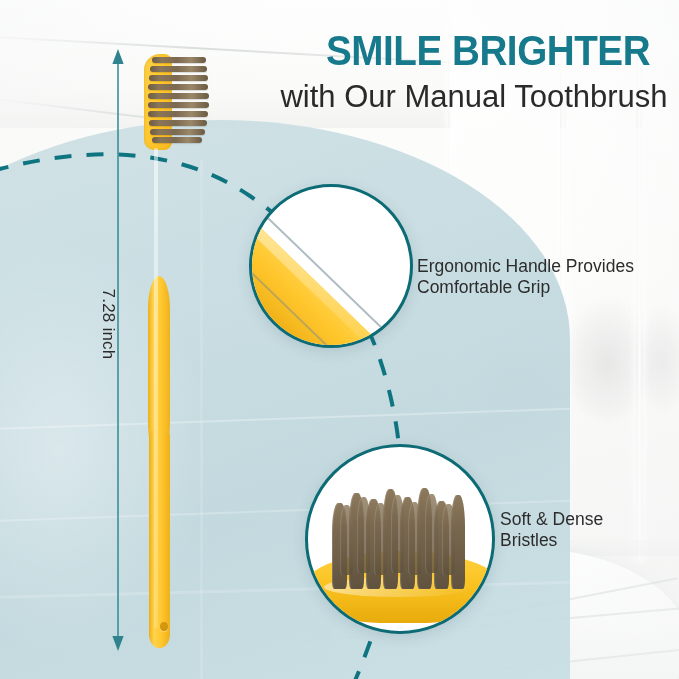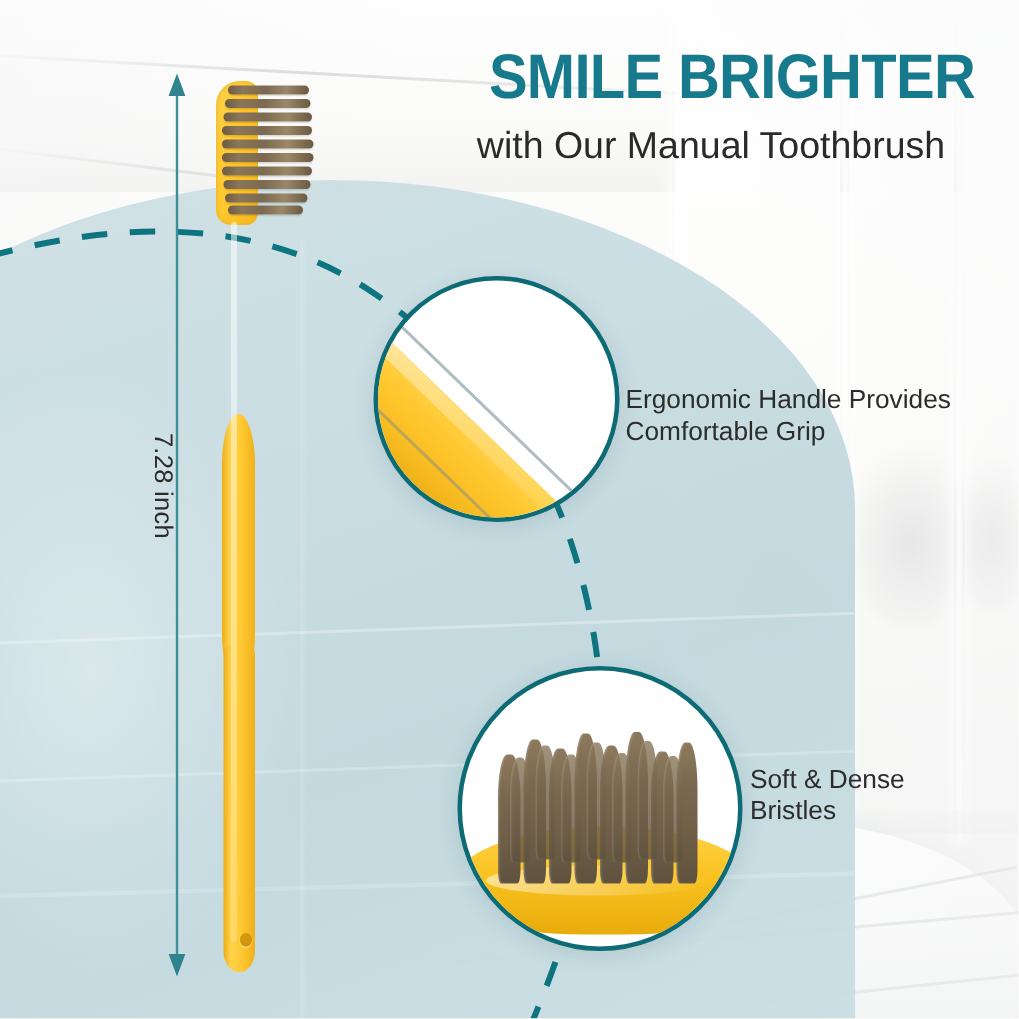--- a/index.html
+++ b/index.html
@@ -105,21 +105,21 @@
   .tuft{position:absolute;bottom:42px;border-radius:40% 40% 14% 14%/34% 34% 10% 10%;
     background:linear-gradient(180deg,#8d7a5d 0%,#7a6950 30%,#6d5d46 70%,#5f523e 100%);
     box-shadow:1px 0 1px rgba(255,255,255,.18) inset;}
 
   
   .headline{position:absolute;left:308px;top:29px;width:360px;
     font-weight:bold;font-size:42px;line-height:44px;letter-spacing:-.5px;
     color:#17798c;text-align:center;
     transform:scaleX(.92);transform-origin:center;}
   .subhead{position:absolute;left:278px;top:82px;width:392px;
-    font-size:25px;line-height:30px;color:#2a2a2a;text-align:center;}
+    font-size:31px;line-height:30px;color:#2a2a2a;text-align:center;}
   .callout{position:absolute;font-size:17.5px;line-height:21px;color:#2c2c2c;}
   .callout1{left:417px;top:256px;width:250px;}
   .callout2{left:500px;top:509px;width:170px;}
 </style>
 </head>
 <body>
 
 <div id="stage">
 
   <div class="bg">

